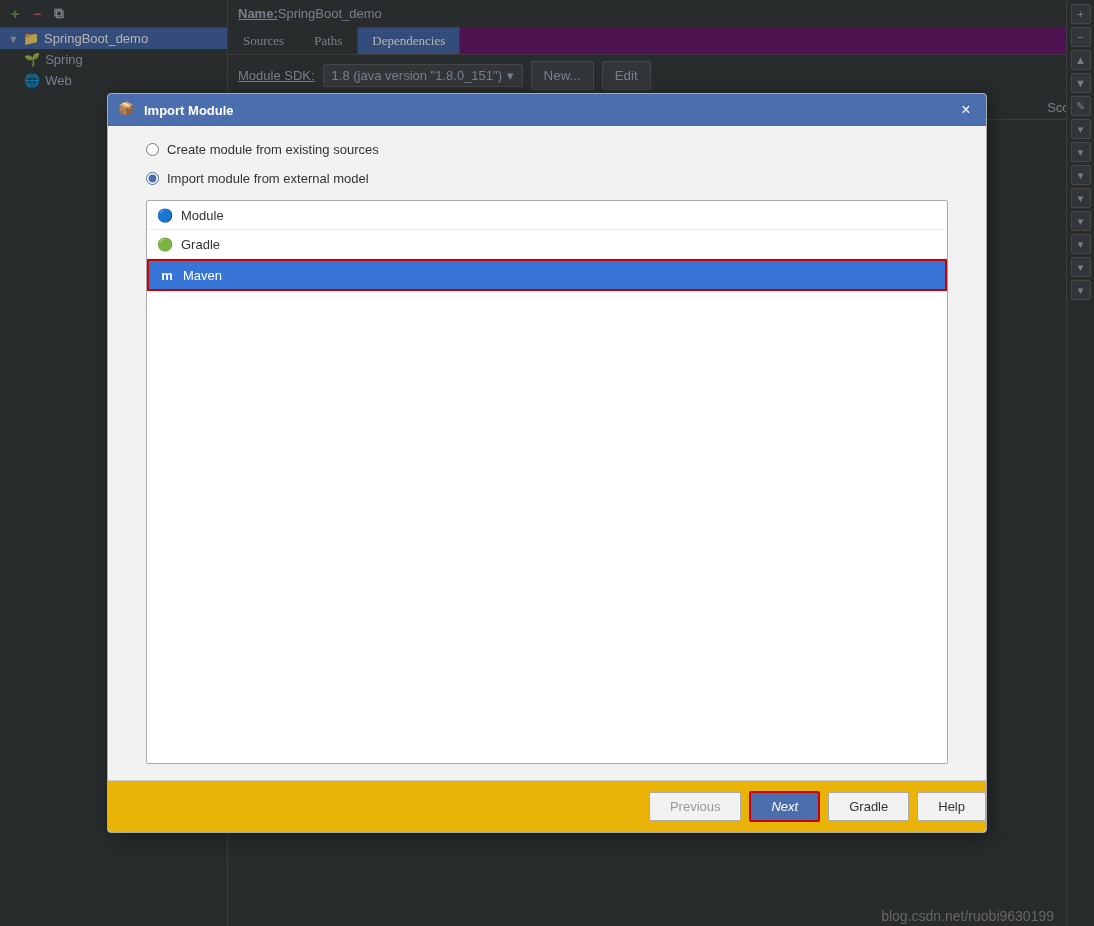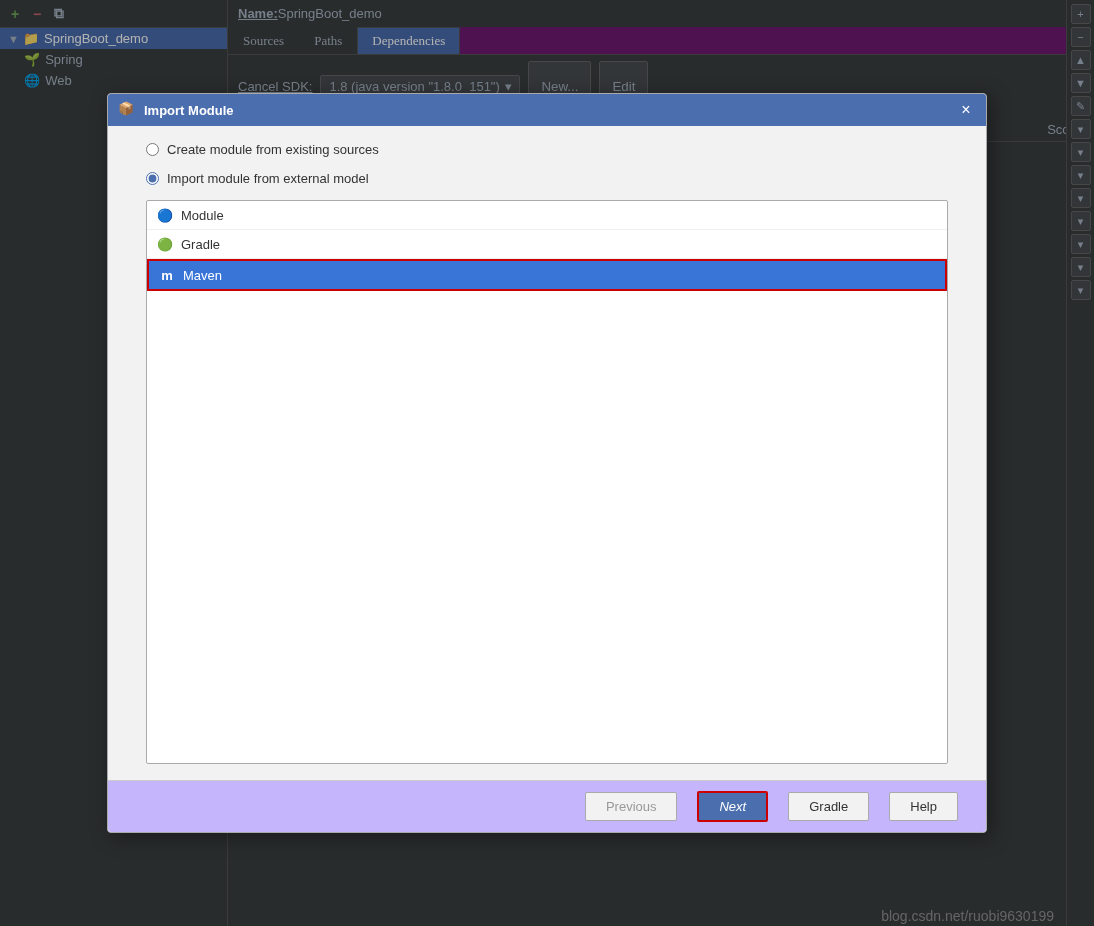--- a/index.html
+++ b/index.html
@@ -144,21 +144,21 @@
       display: flex;
       align-items: center;
       justify-content: space-between;
       cursor: pointer;
       border-radius: 2px;
     }
     .sdk-btn {
       background: #4a4e52;
       border: 1px solid #666;
       color: #a9b7c6;
-      padding: 17px 12px;
+      padding: 6px 12px;
       cursor: pointer;
       border-radius: 2px;
     }
 
     
     .table-header {
       display: flex;
       align-items: center;
       justify-content: flex-end;
       padding: 4px 10px;
@@ -305,24 +305,24 @@
       align-items: center;
       justify-content: center;
       font-size: 13px;
     }
 
     
     .modal-footer {
       display: flex;
       align-items: center;
       justify-content: flex-end;
-      padding: 10px 28px;
-      gap: 20px;
+      padding: 10px 0;
+      gap: 8px;
       border-top: 1px solid #ccc;
-      background: #c4b5fd;
+      background: #eab308;
       border-radius: 0 0 4px 4px;
     }
 
     .footer-btn {
       padding: 6px 20px;
       border: 1px solid #aaa;
       background: #f2f2f2;
       color: #333;
       cursor: pointer;
       border-radius: 2px;
@@ -394,21 +394,21 @@
       <span class="module-name-value">SpringBoot_demo</span>
     </div>
 
     <div class="tabs-row">
       <div class="tab">Sources</div>
       <div class="tab">Paths</div>
       <div class="tab active">Dependencies</div>
     </div>
 
     <div class="sdk-row">
-      <label>Cancel SDK:</label>
+      <label>Module SDK:</label>
       <div class="sdk-dropdown">
         <span>1.8 (java version "1.8.0_151")</span>
         <span>▾</span>
       </div>
       <button class="sdk-btn">New...</button>
       <button class="sdk-btn">Edit</button>
     </div>
 
     <div class="table-header">
       <span>Scope</span>

